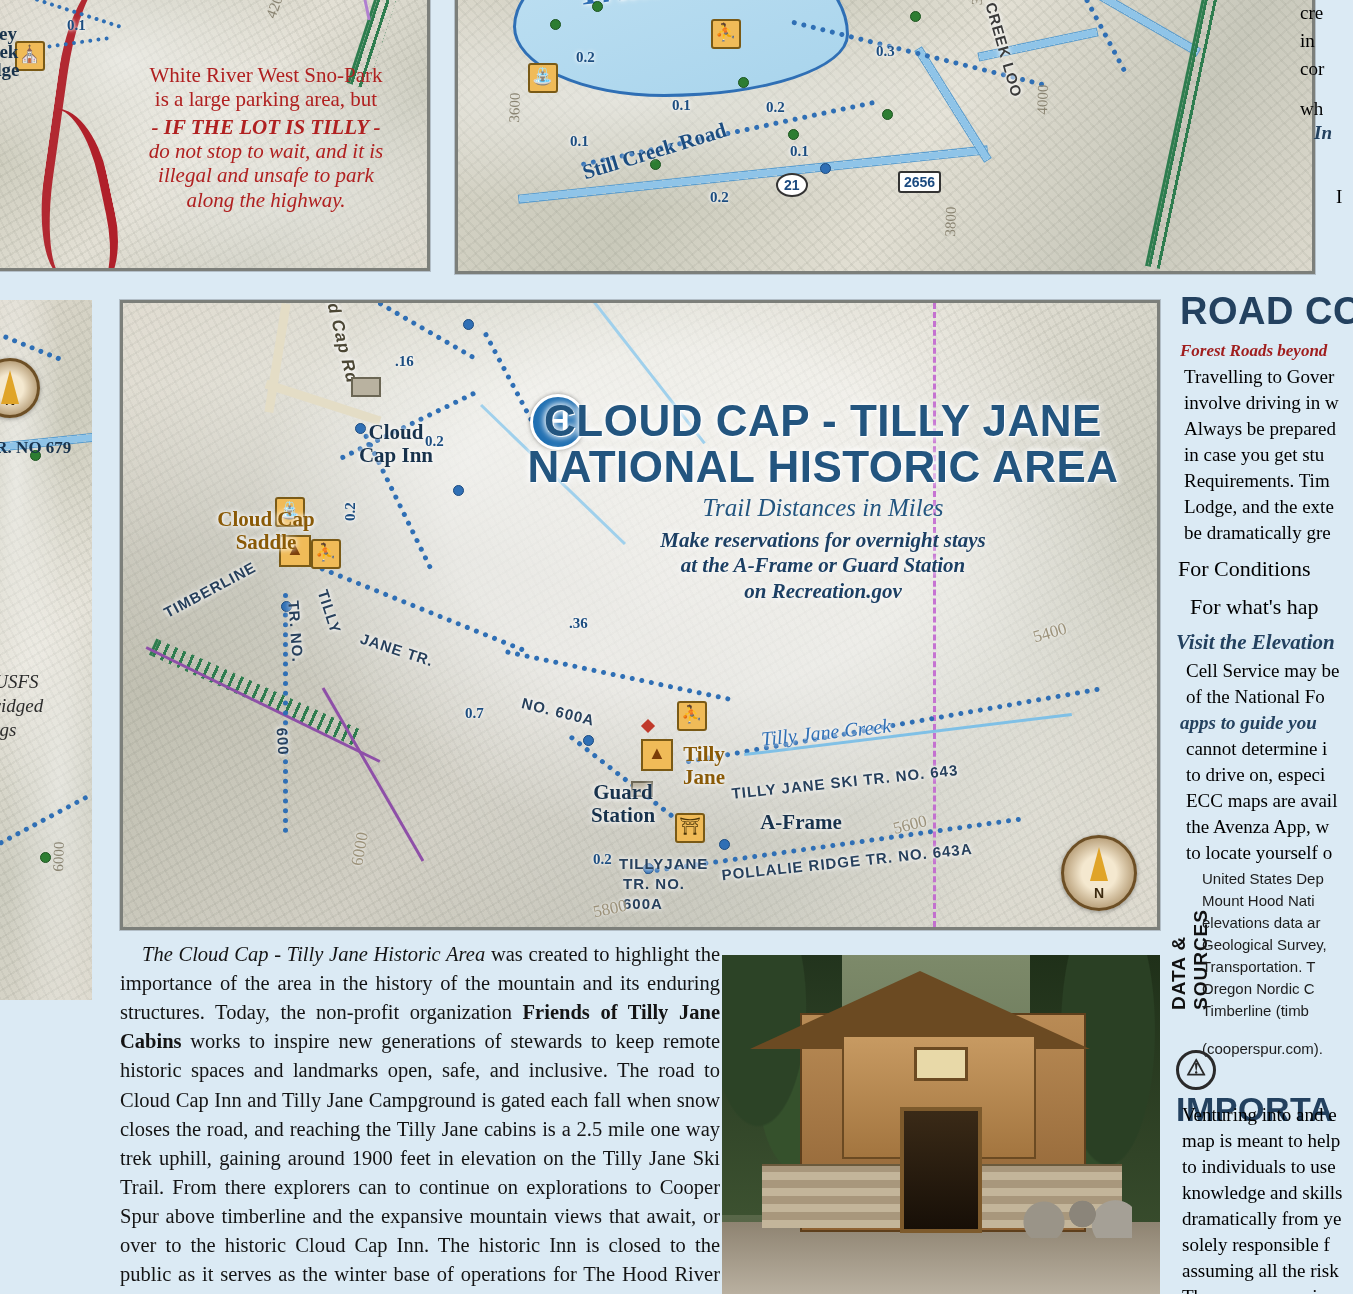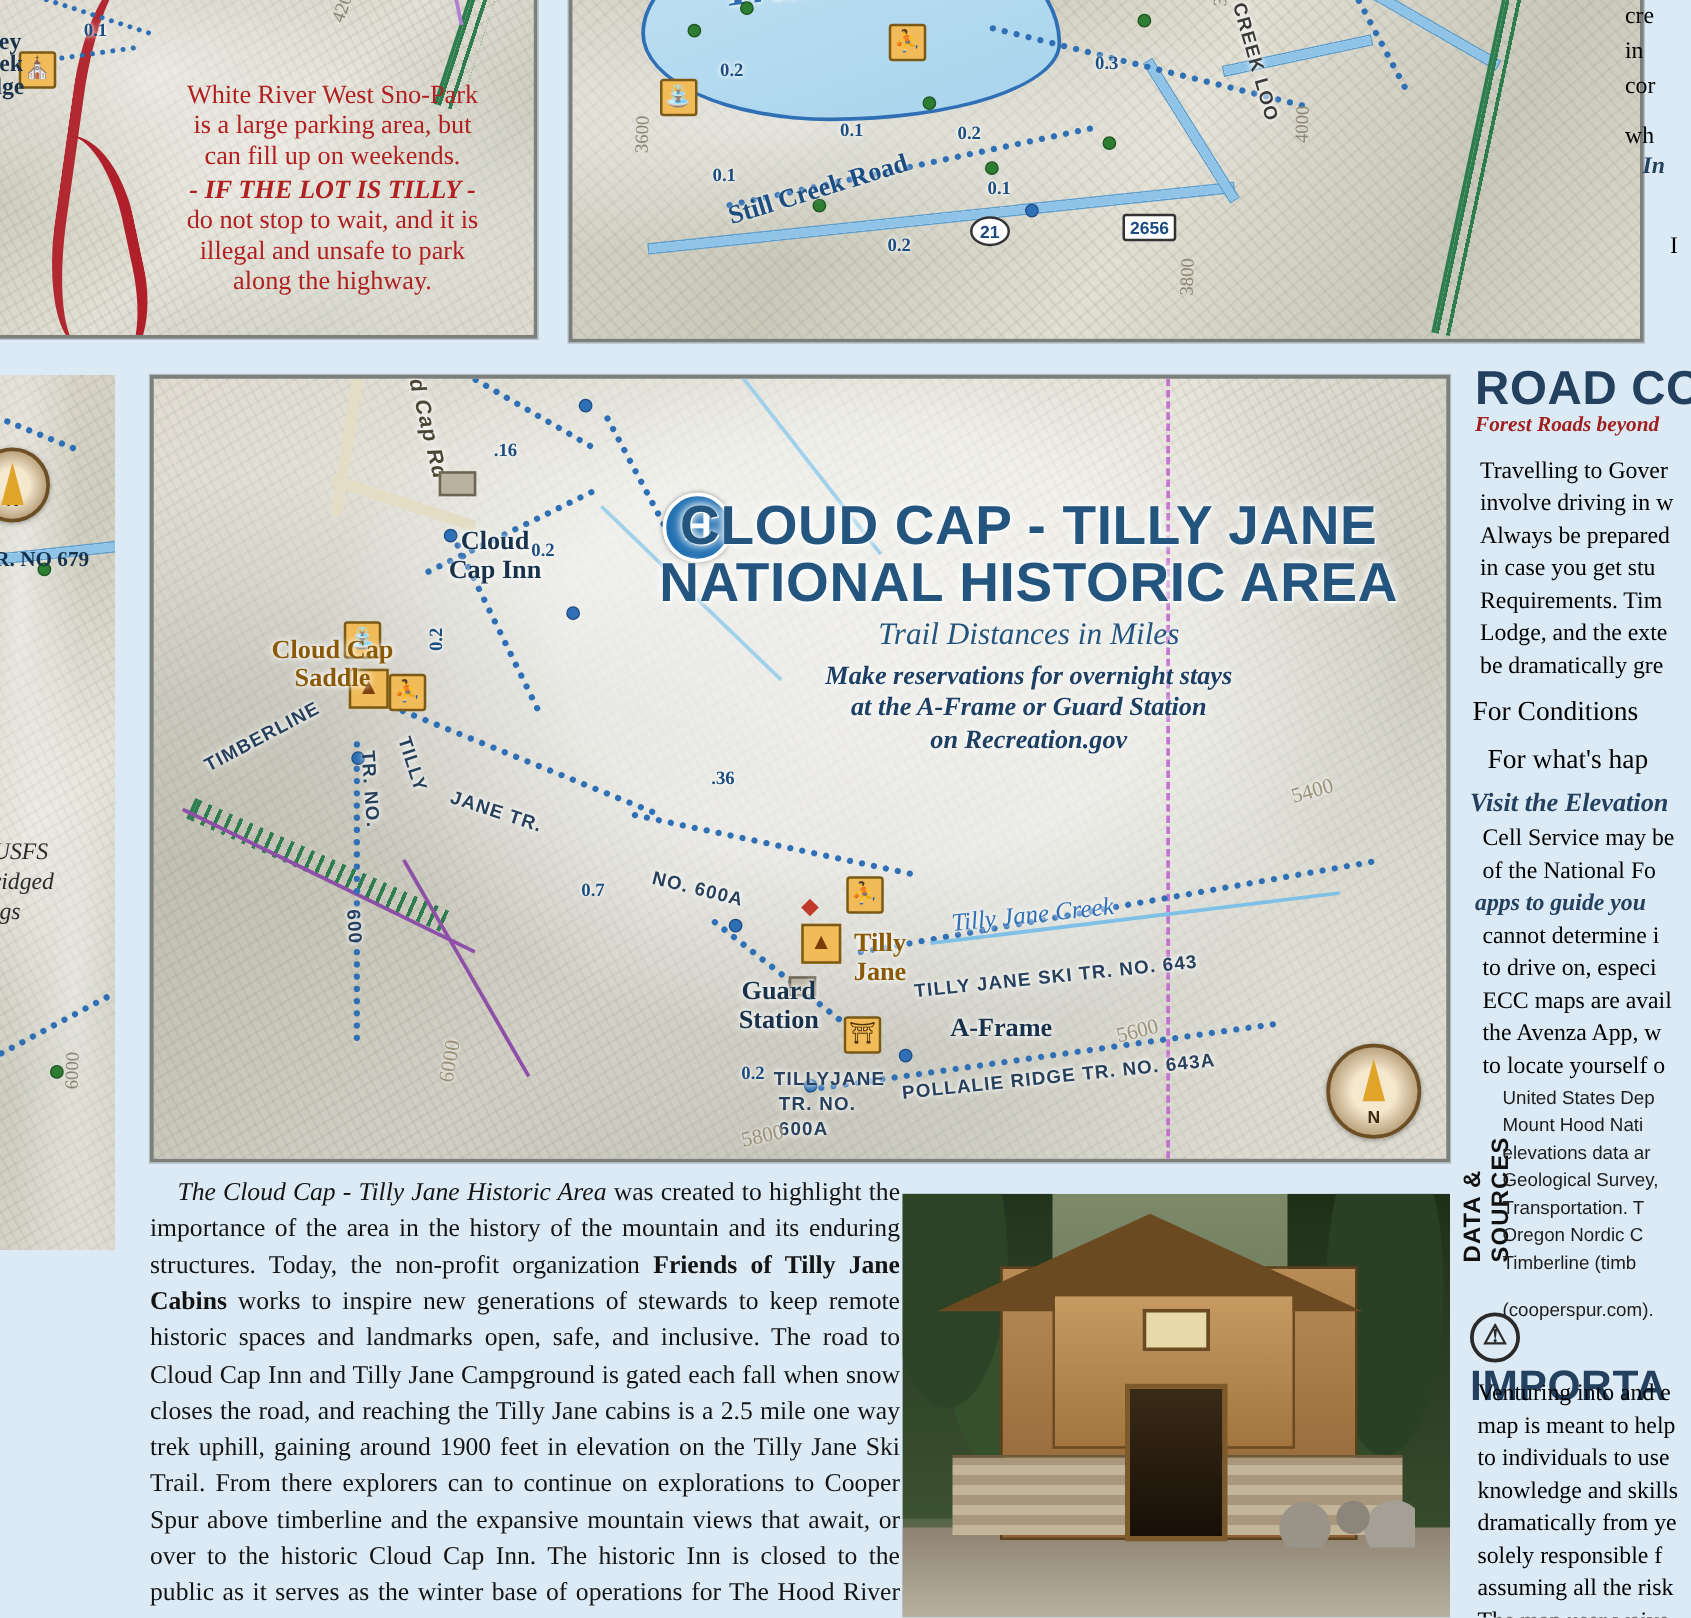--- a/index.html
+++ b/index.html
@@ -29,21 +29,21 @@
   .clip{overflow:hidden;}
 
   
   #inset-left{left:-10px;top:-14px;width:440px;height:285px;}
   #inset-left .warn{
     position:absolute;left:118px;top:74px;width:310px;
     text-align:center;color:#b02020;font-size:21px;line-height:1.16;
     font-family:"Liberation Serif",serif;
   }
   #inset-left .warn .em{font-style:italic;font-weight:bold;display:block;margin-top:3px;}
-  #inset-left .warn .em2{display:block;}
+  #inset-left .warn .em2{font-style:italic;display:block;}
   .hwy-red{
     position:absolute;left:58px;top:-10px;width:60px;height:300px;
     border-left:9px solid #b0202a;border-radius:60%/40%;
     transform:rotate(8deg);opacity:.95;
   }
   .hwy-red2{
     position:absolute;left:20px;top:120px;width:90px;height:190px;
     border-right:9px solid #b0202a;border-radius:40%;
     transform:rotate(-12deg);
   }
@@ -269,21 +269,20 @@
   <div class="lbl" style="left:-2px;top:52px;font-size:19px;font-weight:bold;color:#18324c;">eek</div>
   <div class="lbl" style="left:-2px;top:70px;font-size:19px;font-weight:bold;color:#18324c;">dge</div>
   <div class="contour-lbl" style="left:268px;top:6px;transform:rotate(-70deg);">4200</div>
   <div class="mi" style="left:74px;top:28px;">0.1</div>
   <div class="green-hatch" style="left:372px;top:-20px;width:18px;height:120px;transform:rotate(18deg);"></div>
   <div class="purple-line" style="left:340px;top:0;width:60px;transform:rotate(78deg);border-color:#b07fd0;"></div>
 
   <div class="warn">
     <div>White River West Sno-Park</div>
     <div>is a large parking area, but</div>
-    <div>can fill up on weekends.</div>
     <div class="em">- IF THE LOT IS TILLY -</div>
     <div class="em2">do not stop to wait, and it is</div>
     <div class="em2">illegal and unsafe to park</div>
     <div class="em2">along the highway.</div>
   </div>
 </div>
 
 <div class="panel bdr clip mapbg2" id="inset-mid">
   <div class="lake"></div>
   <div class="lake-lbl">Trilli</div>
@@ -481,21 +480,21 @@
   <div class="ph-gable"></div>
   <div class="ph-win"></div>
   <div class="ph-logs"></div>
   <div class="ph-door"></div>
   <div class="ph-rocks"></div>
 </div>
 
 <div class="panel" id="right-col">
 
   <div class="rc-h1" style="position:absolute;left:8px;top:0px;">ROAD CON</div>
-  <div class="rc-sub" style="position:absolute;left:8px;top:40px;text-align:center;">Forest Roads beyond</div>
+  <div class="rc-sub" style="position:absolute;left:8px;top:51px;text-align:center;">Forest Roads beyond</div>
 
   <div class="rc-p" style="position:absolute;left:12px;top:74px;">Travelling to Gover</div>
   <div class="rc-p" style="position:absolute;left:12px;top:100px;">involve driving in w</div>
   <div class="rc-p" style="position:absolute;left:12px;top:126px;">Always be prepared</div>
   <div class="rc-p" style="position:absolute;left:12px;top:152px;">in case you get stu</div>
   <div class="rc-p" style="position:absolute;left:12px;top:178px;">Requirements. Tim</div>
   <div class="rc-p" style="position:absolute;left:12px;top:204px;">Lodge, and the exte</div>
   <div class="rc-p" style="position:absolute;left:12px;top:230px;">be dramatically gre</div>
 
   <div class="rc-p" style="position:absolute;left:6px;top:264px;font-size:22px;">For Conditions</div>

